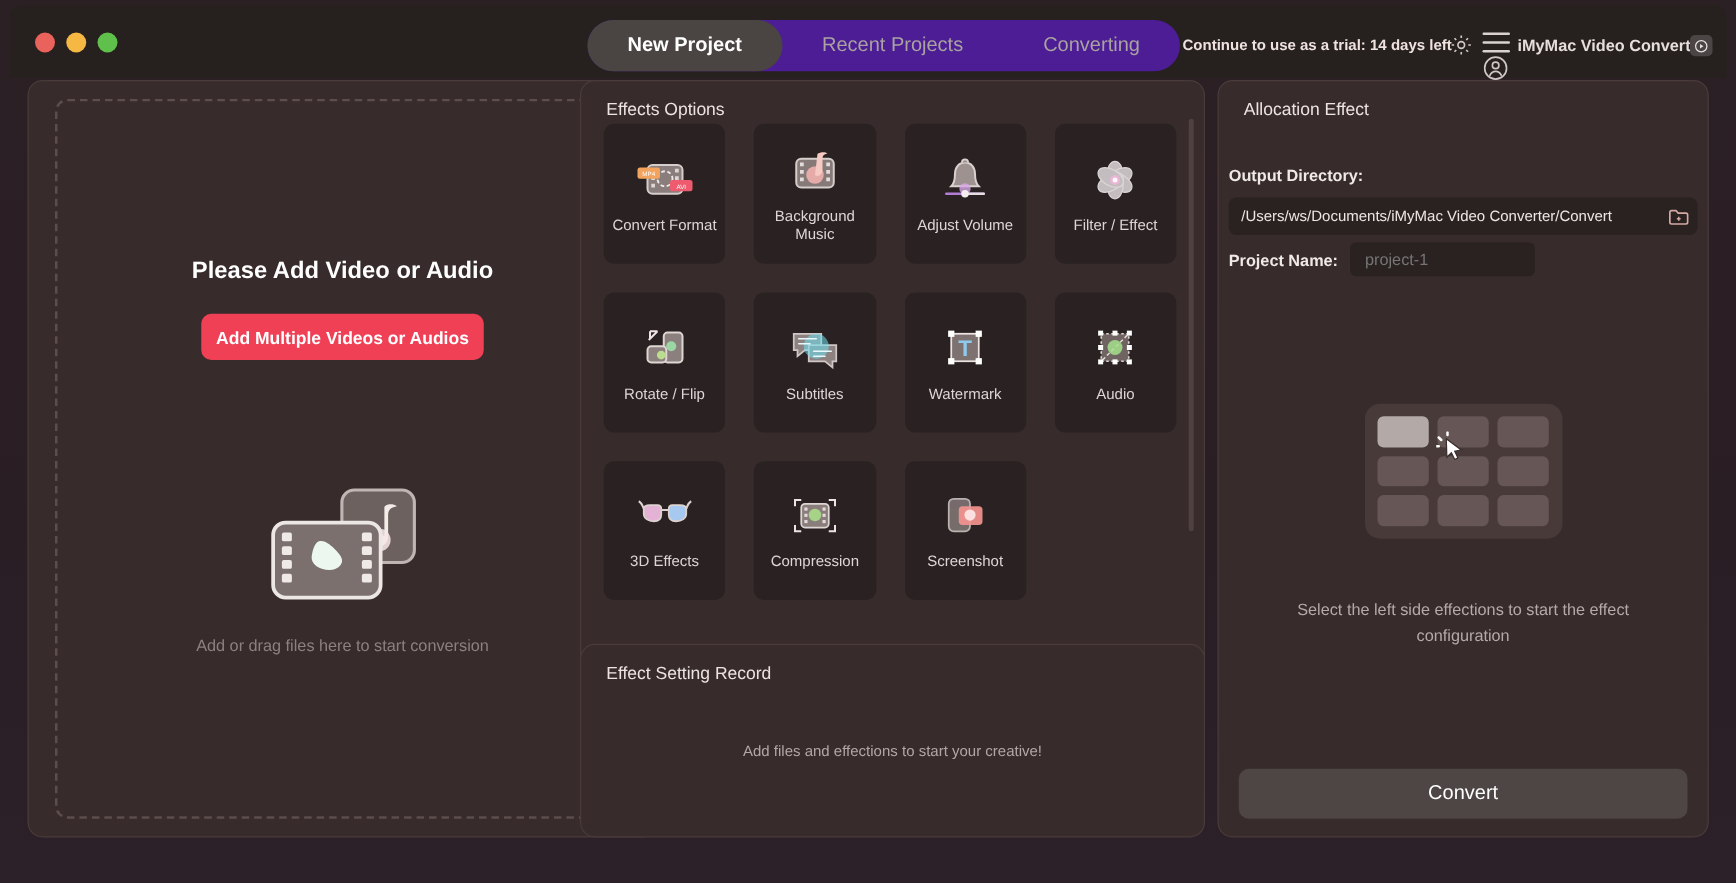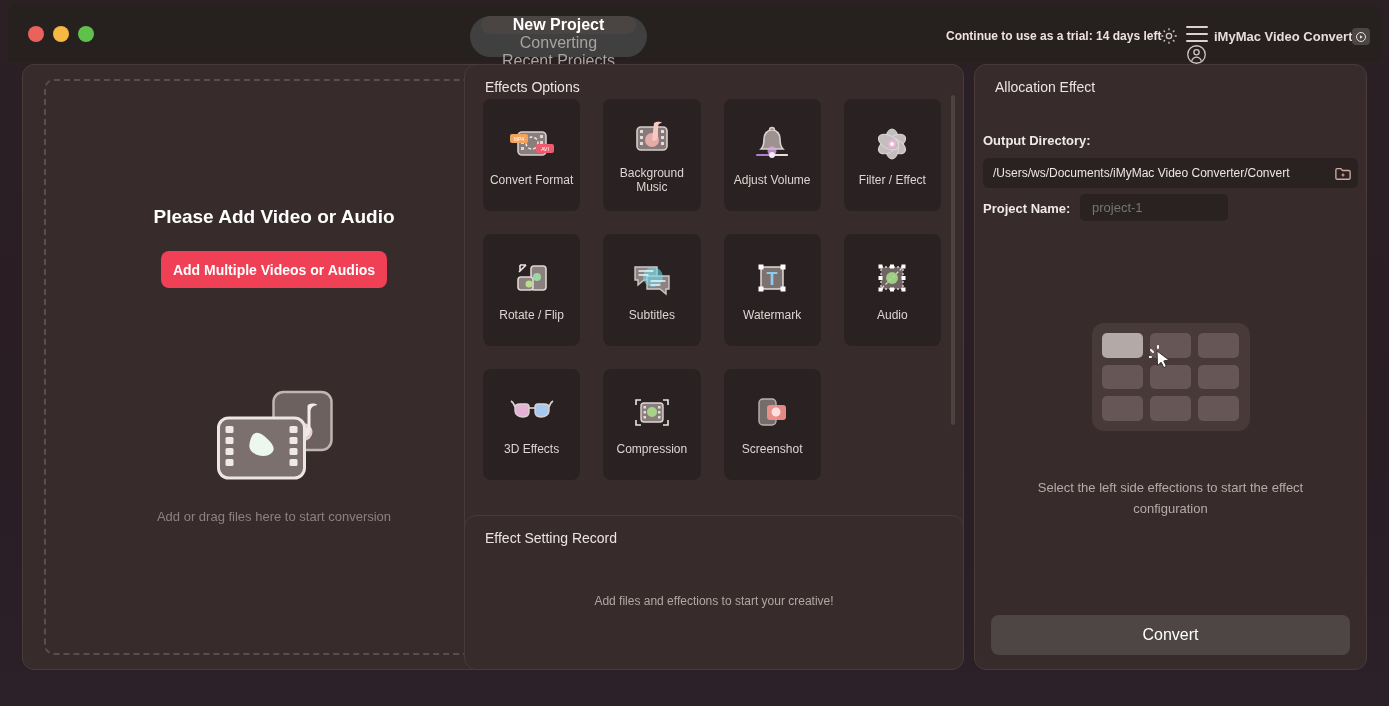--- a/index.html
+++ b/index.html
@@ -26,23 +26,22 @@
     display: flex; gap: 9px;
   }
   .dot { width: 16px; height: 16px; border-radius: 50%; }
   .dot.red    { background: #e9625b; }
   .dot.yellow { background: #f5b843; }
   .dot.green  { background: #5fc04c; }
 
   .tabbar {
     position: absolute; left: 462px; top: 12px;
     height: 41px; display: flex; align-items: center;
-    background: #404040; border-radius: 21px;
+    background: #4c1d95; border-radius: 21px;
     padding: 0;
-    flex-direction: column;
   }
   .tab {
     height: 41px; padding: 0 32px;
     display: flex; align-items: center; justify-content: center;
     font-size: 16px; color: #a9a2a0; border-radius: 21px;
     cursor: pointer; white-space: nowrap;
   }
   .tab.active { background: #4a4443; color: #ffffff; font-weight: bold; }
 
   .trial-text {
@@ -179,24 +178,24 @@
       <span class="dot red"></span>
       <span class="dot yellow"></span>
       <span class="dot green"></span>
     </div>
 
     <div class="tabbar">
       <div class="tab active">
           <span>New Project</span>
         </div>
       <div class="tab">
+          <span>Recent Projects</span>
+        </div>
+      <div class="tab">
           <span>Converting</span>
-        </div>
-      <div class="tab">
-          <span>Recent Projects</span>
         </div>
     </div>
 
     <div class="trial-text">Continue to use as a trial: 14 days left</div>
 
     <div class="gear-btn">
       <svg width="20" height="20" viewBox="0 0 24 24" fill="none" stroke="#cfc7c5" stroke-width="1.6">
         <circle cx="12" cy="12" r="3.2"></circle>
         <path d="M12 2.8v2.4M12 18.8v2.4M21.2 12h-2.4M5.2 12H2.8M18.5 5.5l-1.7 1.7M7.2 16.8l-1.7 1.7M18.5 18.5l-1.7-1.7M7.2 7.2L5.5 5.5"></path>
       </svg>

